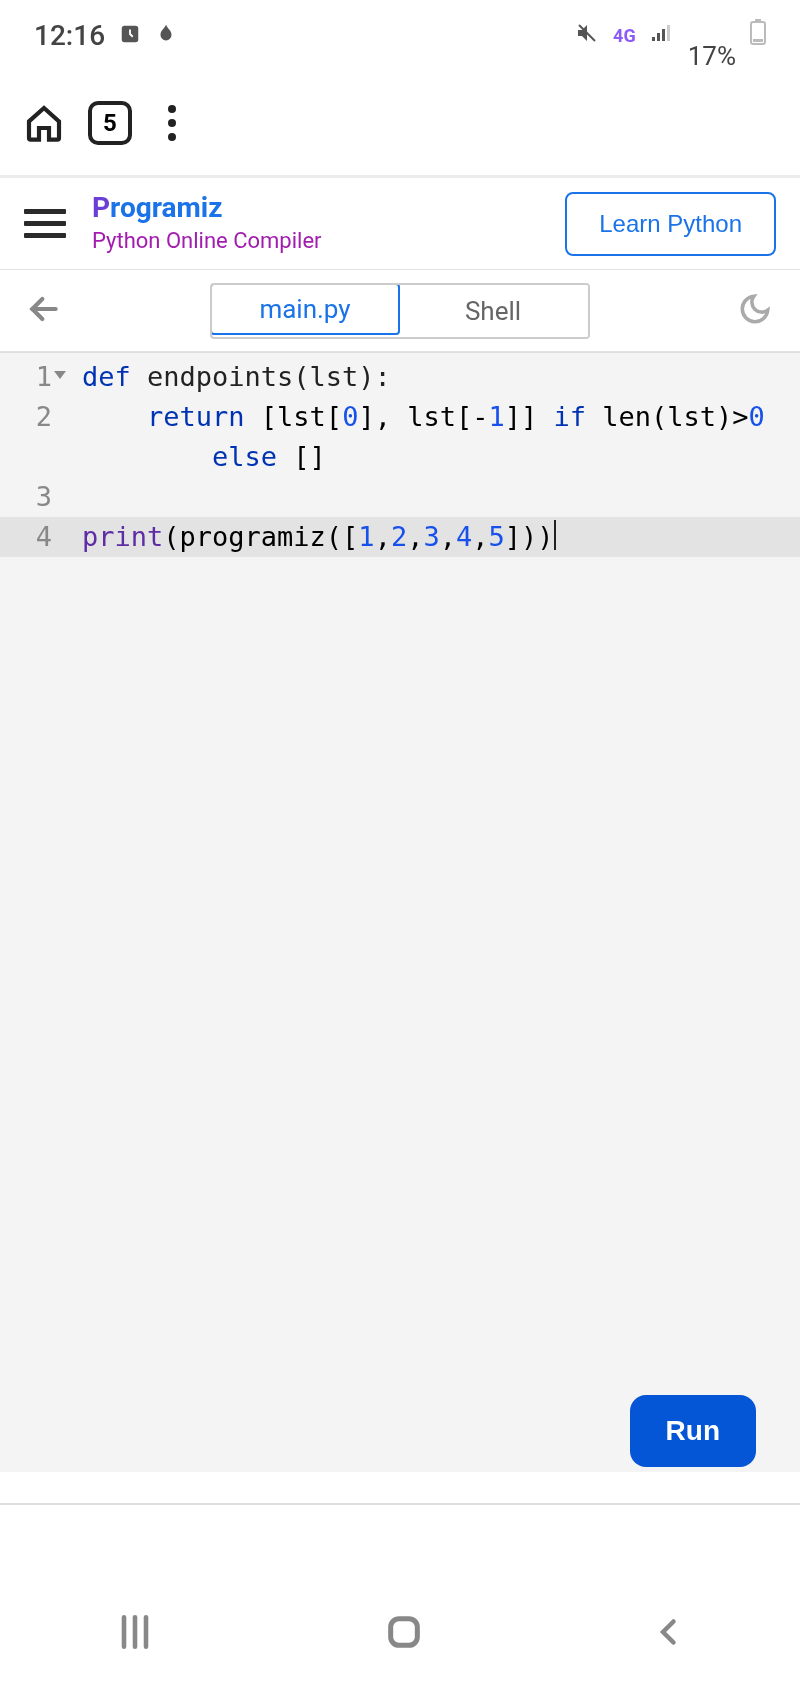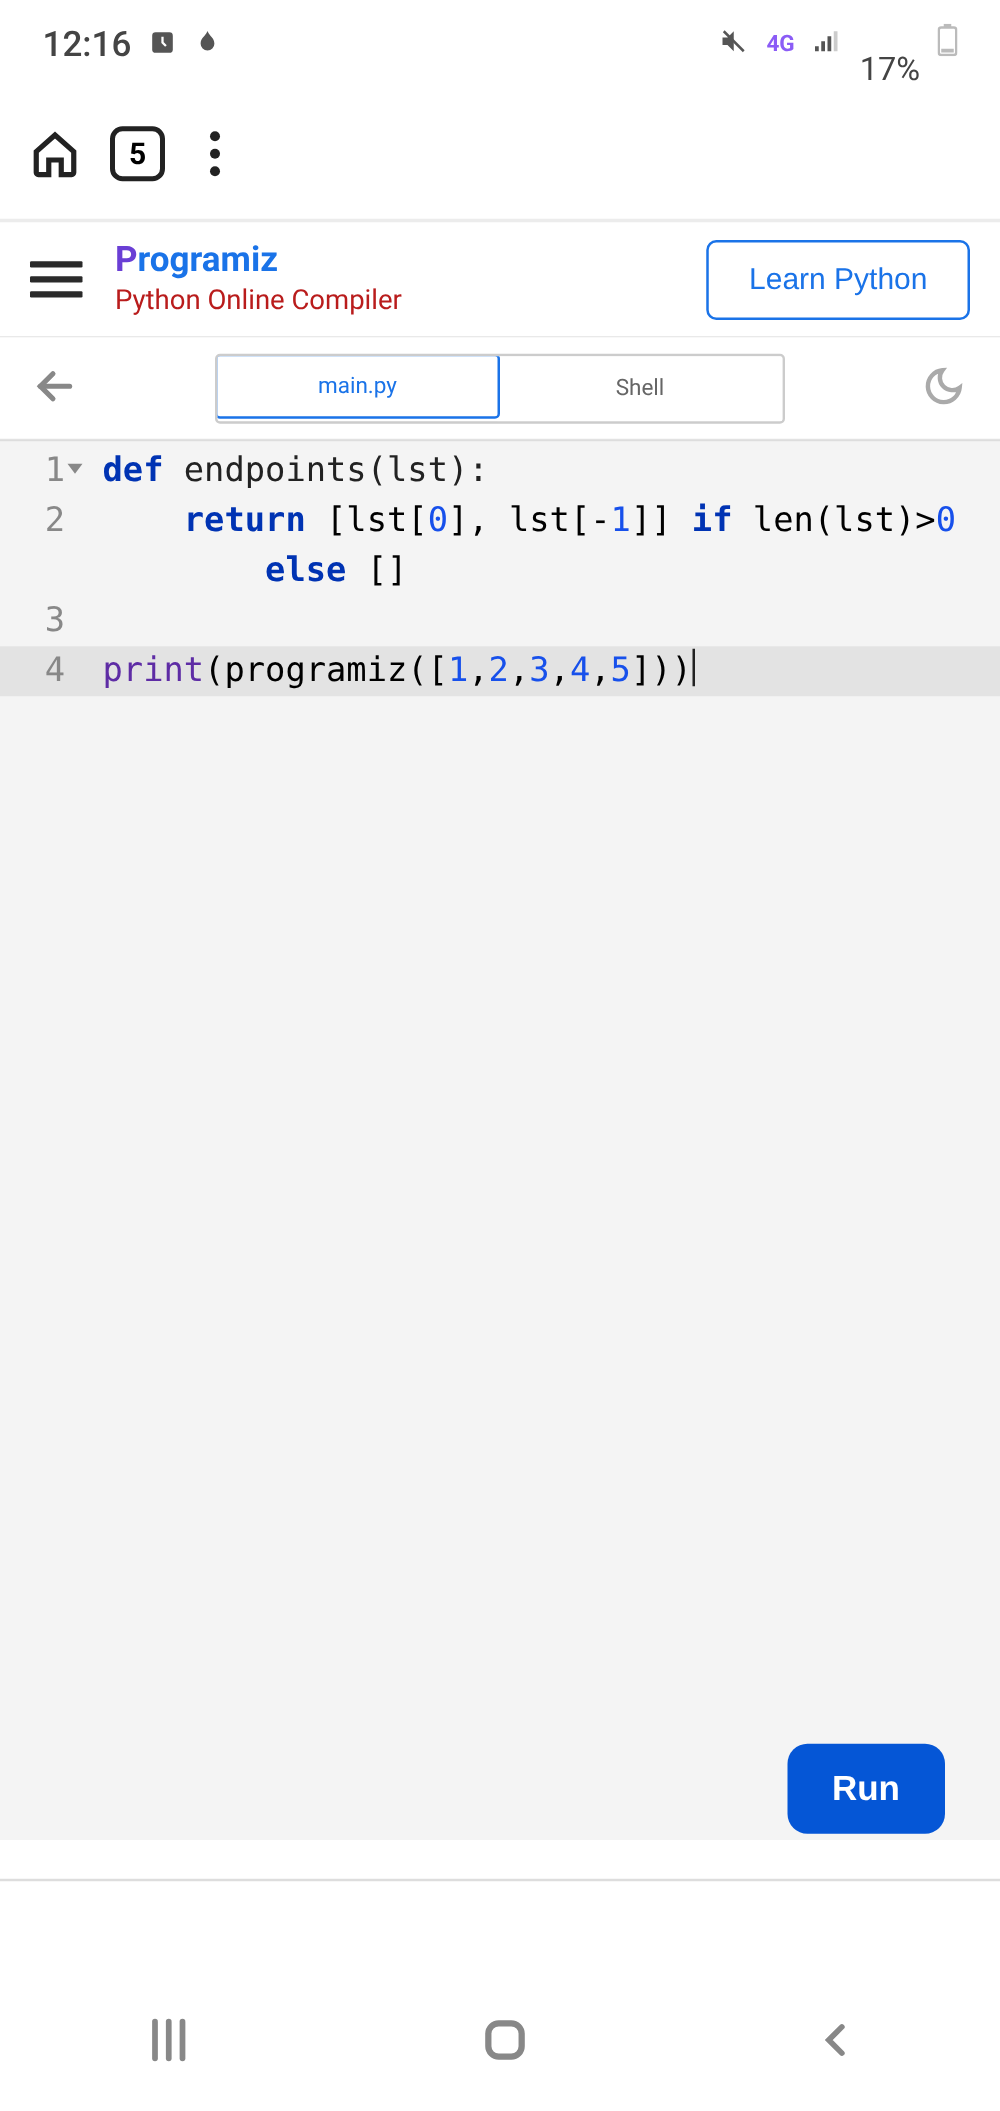--- a/index.html
+++ b/index.html
@@ -69,21 +69,21 @@
     padding: 0 24px;
     border-bottom: 1px solid #e2e2e2;
     gap: 24px;
     background:#fff;
   }
   .ham { width:44px; display:flex; flex-direction:column; gap:7px; }
   .ham span { height:5px; width:42px; background:#2a2a2a; border-radius:1px; }
   .titles { flex:1; }
   .logo { font-size:28px; font-weight:700; color:#1a73e8; line-height:1; }
   .logo .p { color:#6a3fd5; }
-  .subtitle { font-size:22px; color:#b91c1c; margin-top:6px; }
+  .subtitle { font-size:22px; color:#a21caf; margin-top:6px; }
   .learn-btn {
     border:2px solid #1a73e8;
     color:#1a73e8;
     background:#fff;
     font-size:24px;
     padding:16px 32px;
     border-radius:8px;
     font-weight:500;
   }
 
@@ -100,24 +100,24 @@
   .back-arrow {
     position:absolute; left:24px; top:50%; transform:translateY(-50%);
   }
   .tab-group {
     display:flex;
     border:2px solid #ccc;
     border-radius:4px;
     overflow:hidden;
   }
   .tab {
-    width:228px;
+    width:190px;
     height:52px;
     display:flex; align-items:center; justify-content:center;
-    font-size:18px;
+    font-size:26px;
     color:#666;
     background:#fff;
   }
   .tab.active {
     color:#1a73e8;
     border:2px solid #1a73e8;
     margin:-2px;
     position:relative;
     z-index:1;
     border-radius:4px;
@@ -149,21 +149,21 @@
   }
   .fold {
     position:absolute; right:-2px; top:14px;
     width:0;height:0;
     border-left:6px solid transparent;
     border-right:6px solid transparent;
     border-top:8px solid #888;
   }
   .code { padding-left:18px; white-space:pre; }
   .row.hl { background:#e3e3e3; }
-  .kw { color:#0033b3;font-weight:bold; }
+  .kw { color:#0033b3; }
   .fn { color:#222; }
   .bi { color:#5e2ca5; }
   .num { color:#1750eb; }
   .caret {
     display:inline-block;
     width:2px; height:30px;
     background:#222;
     vertical-align:-4px;
   }
 

